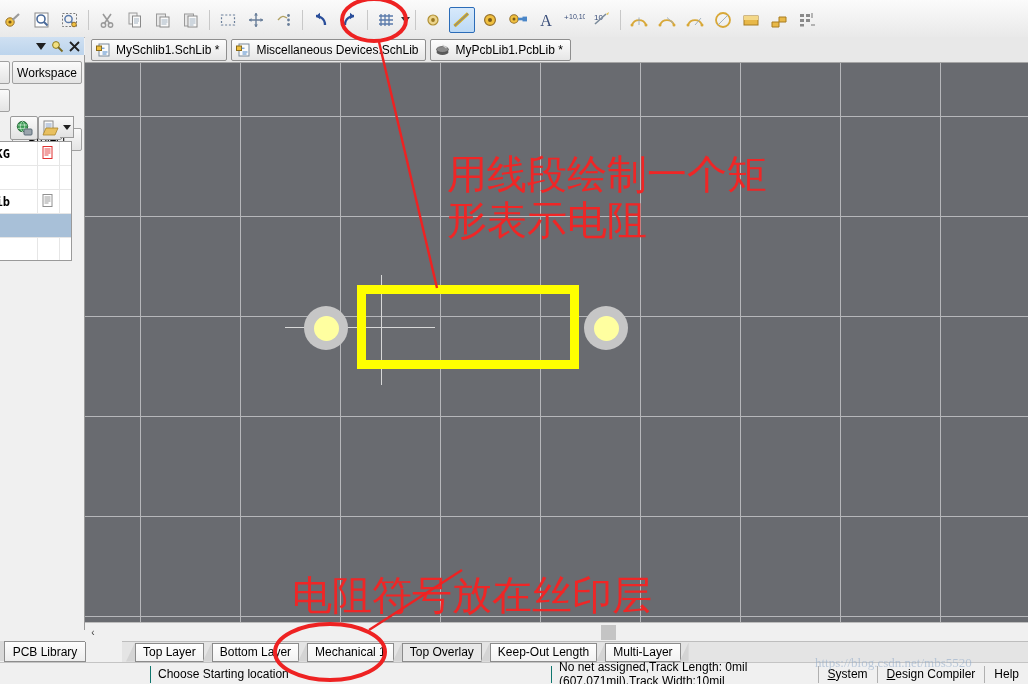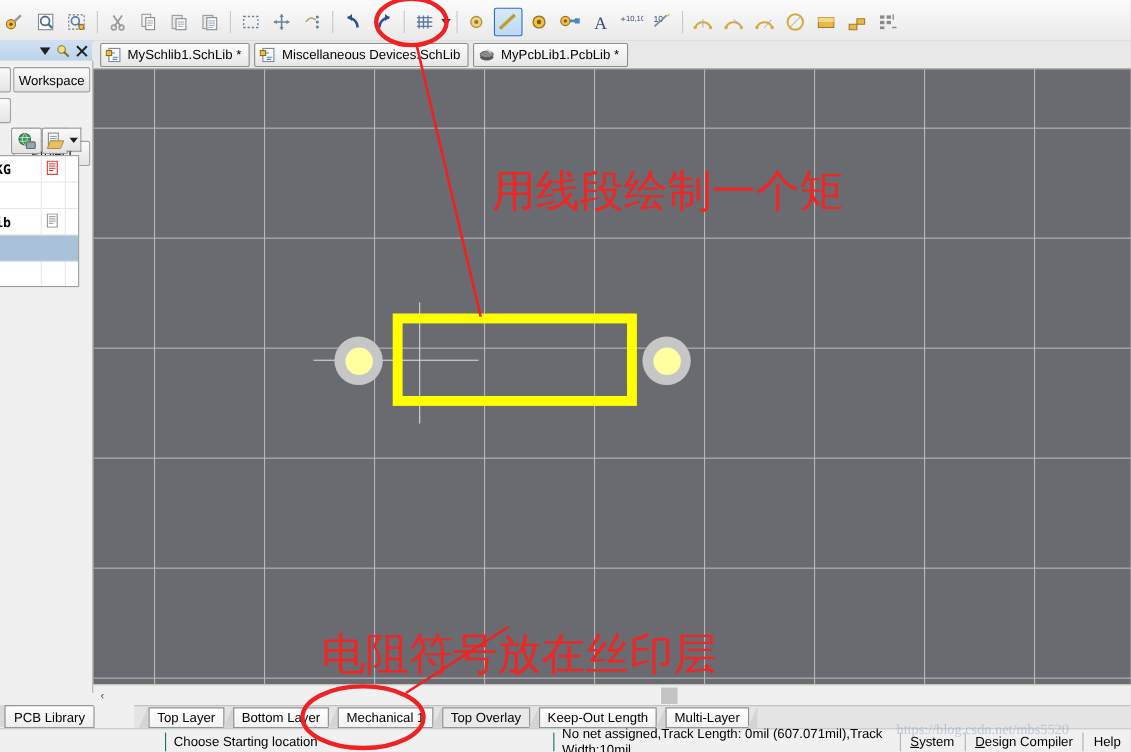--- a/index.html
+++ b/index.html
@@ -548,20 +548,21 @@
 
   <div class="xh-h" style="left:200px;top:264px;width:150px;"></div>
   <div class="xh-v" style="left:296px;top:212px;height:110px;"></div>
 
   <div id="fp-rect"></div>
   <div class="pad" id="pad-l"></div>
   <div class="pad" id="pad-r"></div>
 
   <div class="anno" id="anno-top">
     <div>用线段绘制一个矩</div>
+    <div>形表示电阻</div>
   </div>
   <div class="anno" id="anno-bottom">
     <div>电阻符号放在丝印层</div>
   </div>
 </div>
 
 <div id="hscroll">
   <div id="hs-left">‹</div>
   <div id="hs-thumb"></div>
 </div>
@@ -578,21 +579,21 @@
   <div class="ltab-skew"></div>
   <div class="ltab">Keep-Out Length</div>
   <div class="ltab-skew"></div>
   <div class="ltab">Multi-Layer</div>
   <div class="ltab-skew"></div>
 </div>
 
 <div id="statusbar">
   <div style="width:150px;"></div>
   <div class="sb-sec" style="width:345px;">Choose Starting location</div>
-  <div class="sb-sec" style="flex:1;">No net assigned,Track Length: 0mil (607.071mil),Track Width:10mil</div>
+  <div class="sb-sec" style="flex:1;margin-left:48px;">No net assigned,Track Length: 0mil (607.071mil),Track Width:10mil</div>
   <div class="sb-btn">
       <u>S</u>
       <span>ystem</span>
     </div>
   <div class="sb-btn">
       <u>D</u>
       <span>esign Compiler</span>
     </div>
   <div class="sb-btn">
       <span>Help</span>

